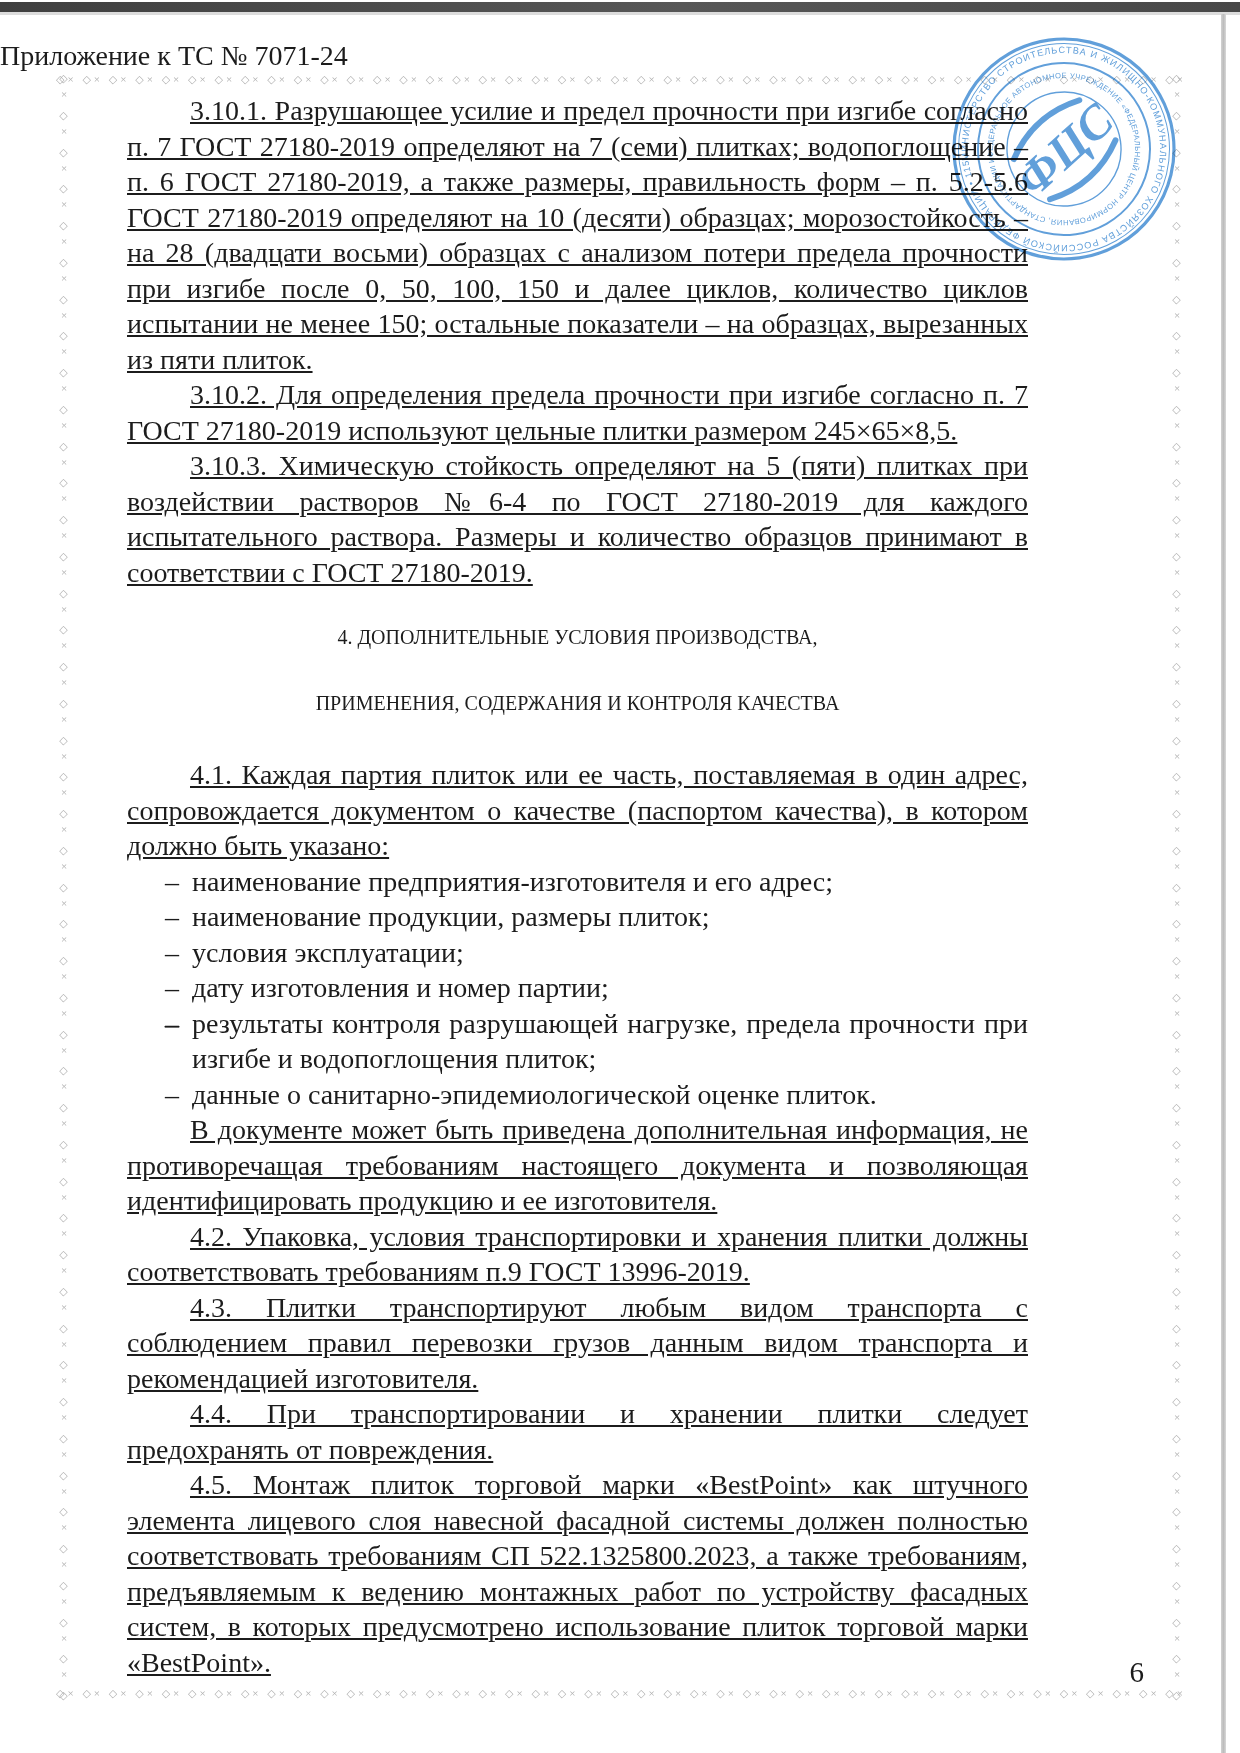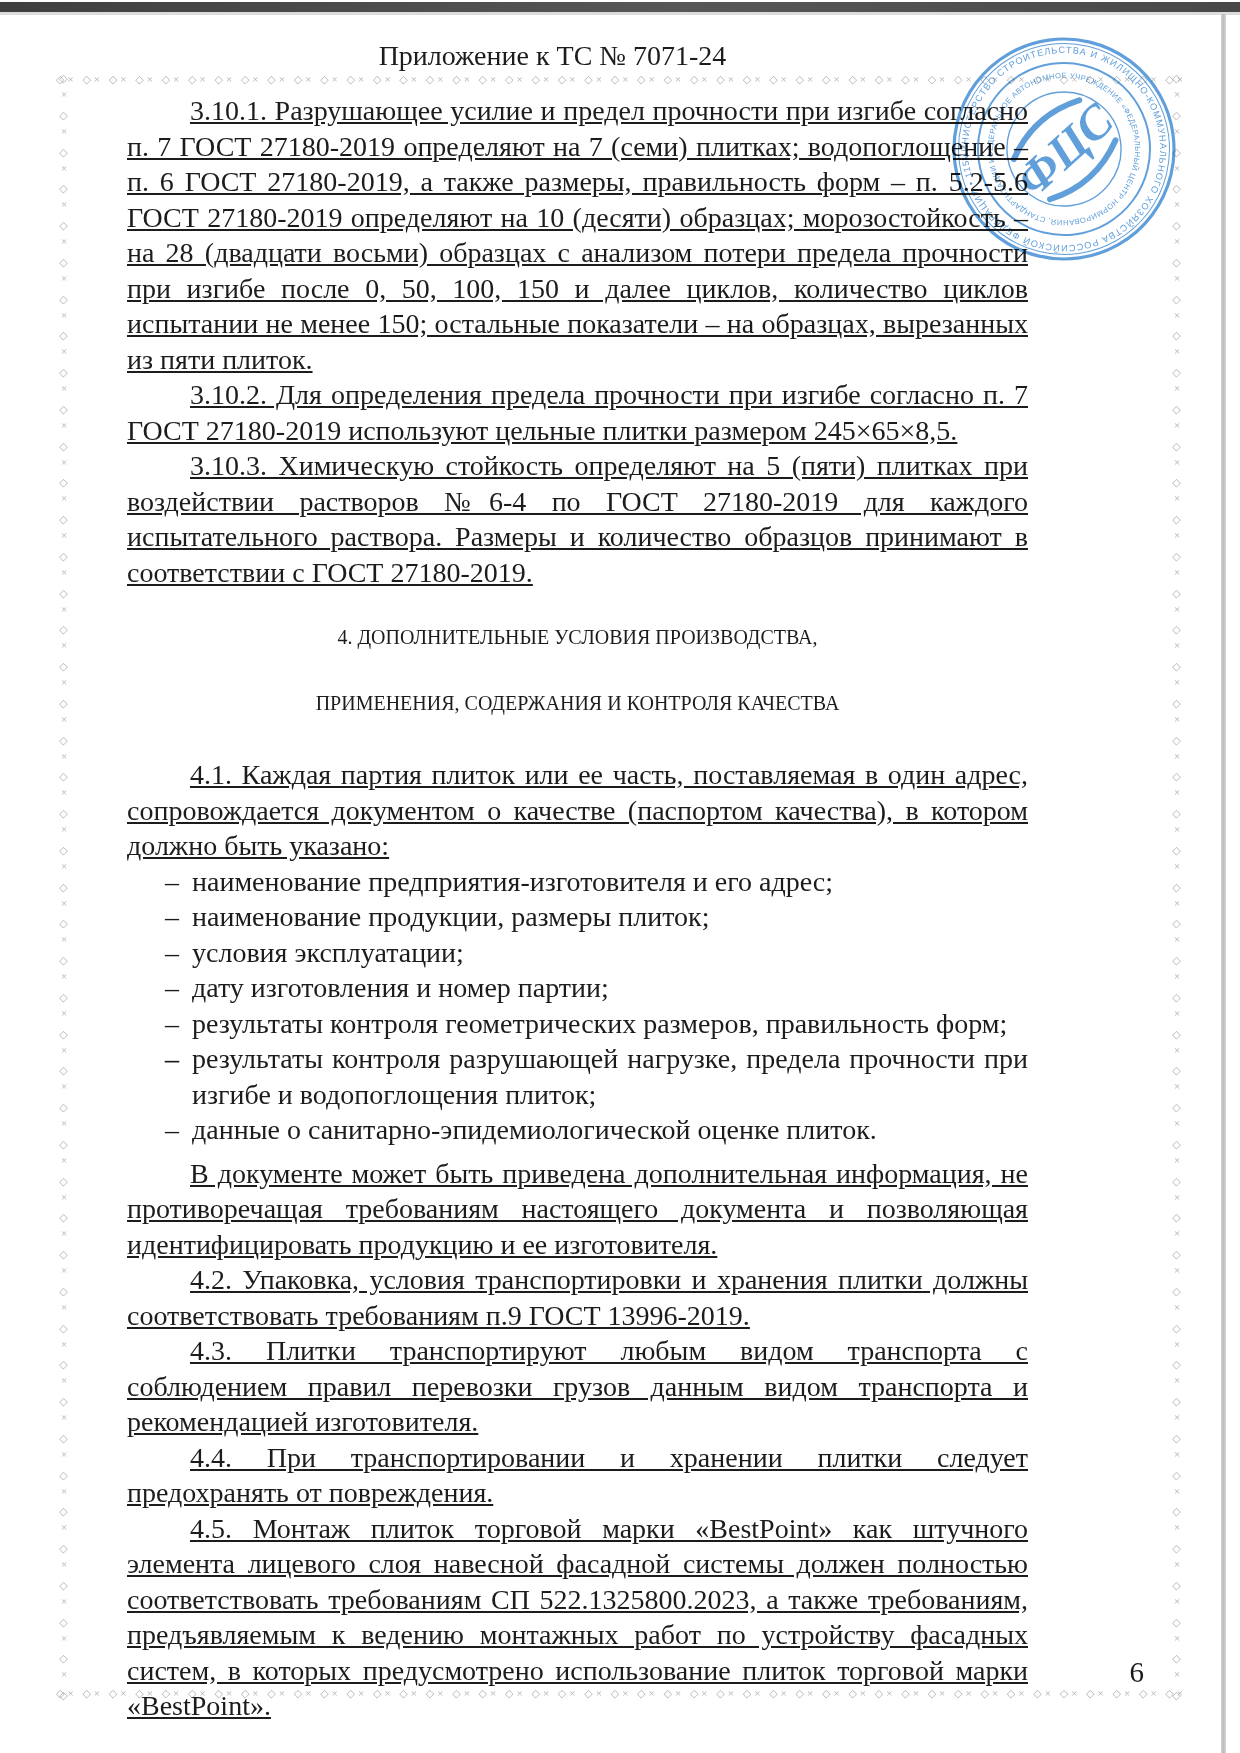--- a/index.html
+++ b/index.html
@@ -14,31 +14,31 @@
   .scan-right{position:absolute;left:1221px;top:14px;bottom:0;width:5px;
     background:linear-gradient(to right,#d2d2d2,#bdbdbd,#d8d8d8);}
   
   .bp{position:absolute;overflow:hidden;color:#aeaeae;font-size:11px;letter-spacing:3px;
     line-height:15px;white-space:nowrap;user-select:none;}
   .bp-top   {left:56px;top:72px;width:1128px;height:15px;}
   .bp-bottom{left:56px;top:1686px;width:1128px;height:15px;}
   .bp-left  {left:56px;top:72px;width:15px;height:1629px;writing-mode:vertical-rl;}
   .bp-right {left:1169px;top:72px;width:15px;height:1629px;writing-mode:vertical-rl;}
   
-  .hdr{margin:0;padding:38px 135px 0 0;text-align:center;font-size:28px;line-height:35px;}
+  .hdr{margin:0;padding:38px 135px 0 0;text-align:left;font-size:28px;line-height:35px;}
   
   .content{position:relative;margin:0 0 0 127px;width:901px;}
   .para{margin:0;font-size:28px;line-height:35.5px;text-align:justify;text-indent:63px;text-decoration:underline;}
   .p-first{margin-top:20px;}
   .sec-head{margin:30px 0 0 0;font-size:20px;line-height:35.5px;text-align:center;}
   .sec-head-gap{margin-bottom:36px;}
   .blist{margin:0;padding:0 0 0 65px;list-style:none;}
   .blist li{position:relative;font-size:28px;line-height:35.5px;text-align:justify;}
   .blist .dash{position:absolute;left:-27px;top:0;}
-  .p-after-list{margin-top:8px;}
+  .p-after-list{margin-top:0;}
   
   .stamp{position:absolute;left:948px;top:33px;width:232px;height:232px;
     opacity:.82;mix-blend-mode:multiply;transform:rotate(-8deg);pointer-events:none;}
   
   .pageno{position:absolute;top:1656px;right:96px;font-size:29px;}
 </style>
 </head>
 <body>
 
 <div class="page">
@@ -62,21 +62,21 @@
     <div class="sec-head">4. ДОПОЛНИТЕЛЬНЫЕ УСЛОВИЯ ПРОИЗВОДСТВА,</div>
     <div class="sec-head sec-head-gap">ПРИМЕНЕНИЯ, СОДЕРЖАНИЯ И КОНТРОЛЯ КАЧЕСТВА</div>
 
     <p class="para">4.1. Каждая партия плиток или ее часть, поставляемая в один адрес, сопровождается документом о качестве (паспортом качества), в котором должно быть указано:</p>
 
     <ul class="blist">
       <li><span class="dash">–</span><span>наименование предприятия-изготовителя и его адрес;</span></li>
       <li><span class="dash">–</span><span>наименование продукции, размеры плиток;</span></li>
       <li><span class="dash">–</span><span>условия эксплуатации;</span></li>
       <li><span class="dash">–</span><span>дату изготовления и номер партии;</span></li>
-      <li><span class="dash">–</span><span>результаты контроля геометрических размеров, правильность форм;</span></li>
+      <li><span class="dash">–</span></li>
       <li><span class="dash">–</span></li>
       <li><span class="dash">–</span><span>результаты контроля разрушающей нагрузке, предела прочности при изгибе и водопоглощения плиток;</span></li>
       <li><span class="dash">–</span><span>данные о санитарно-эпидемиологической оценке плиток.</span></li>
     </ul>
 
     <p class="para p-after-list">В документе может быть приведена дополнительная информация, не противоречащая требованиям настоящего документа и позволяющая идентифицировать продукцию и ее изготовителя.</p>
     <p class="para">4.2. Упаковка, условия транспортировки и хранения плитки должны соответствовать требованиям п.9 ГОСТ 13996-2019.</p>
     <p class="para">4.3. Плитки транспортируют любым видом транспорта с соблюдением правил перевозки грузов данным видом транспорта и рекомендацией изготовителя.</p>
     <p class="para">4.4. При транспортировании и хранении плитки следует предохранять от повреждения.</p>
     <p class="para">4.5. Монтаж плиток торговой марки «BestPoint» как штучного элемента лицевого слоя навесной фасадной системы должен полностью соответствовать требованиям СП 522.1325800.2023, а также требованиям, предъявляемым к ведению монтажных работ по устройству фасадных систем, в которых предусмотрено использование плиток торговой марки «BestPoint».</p>

